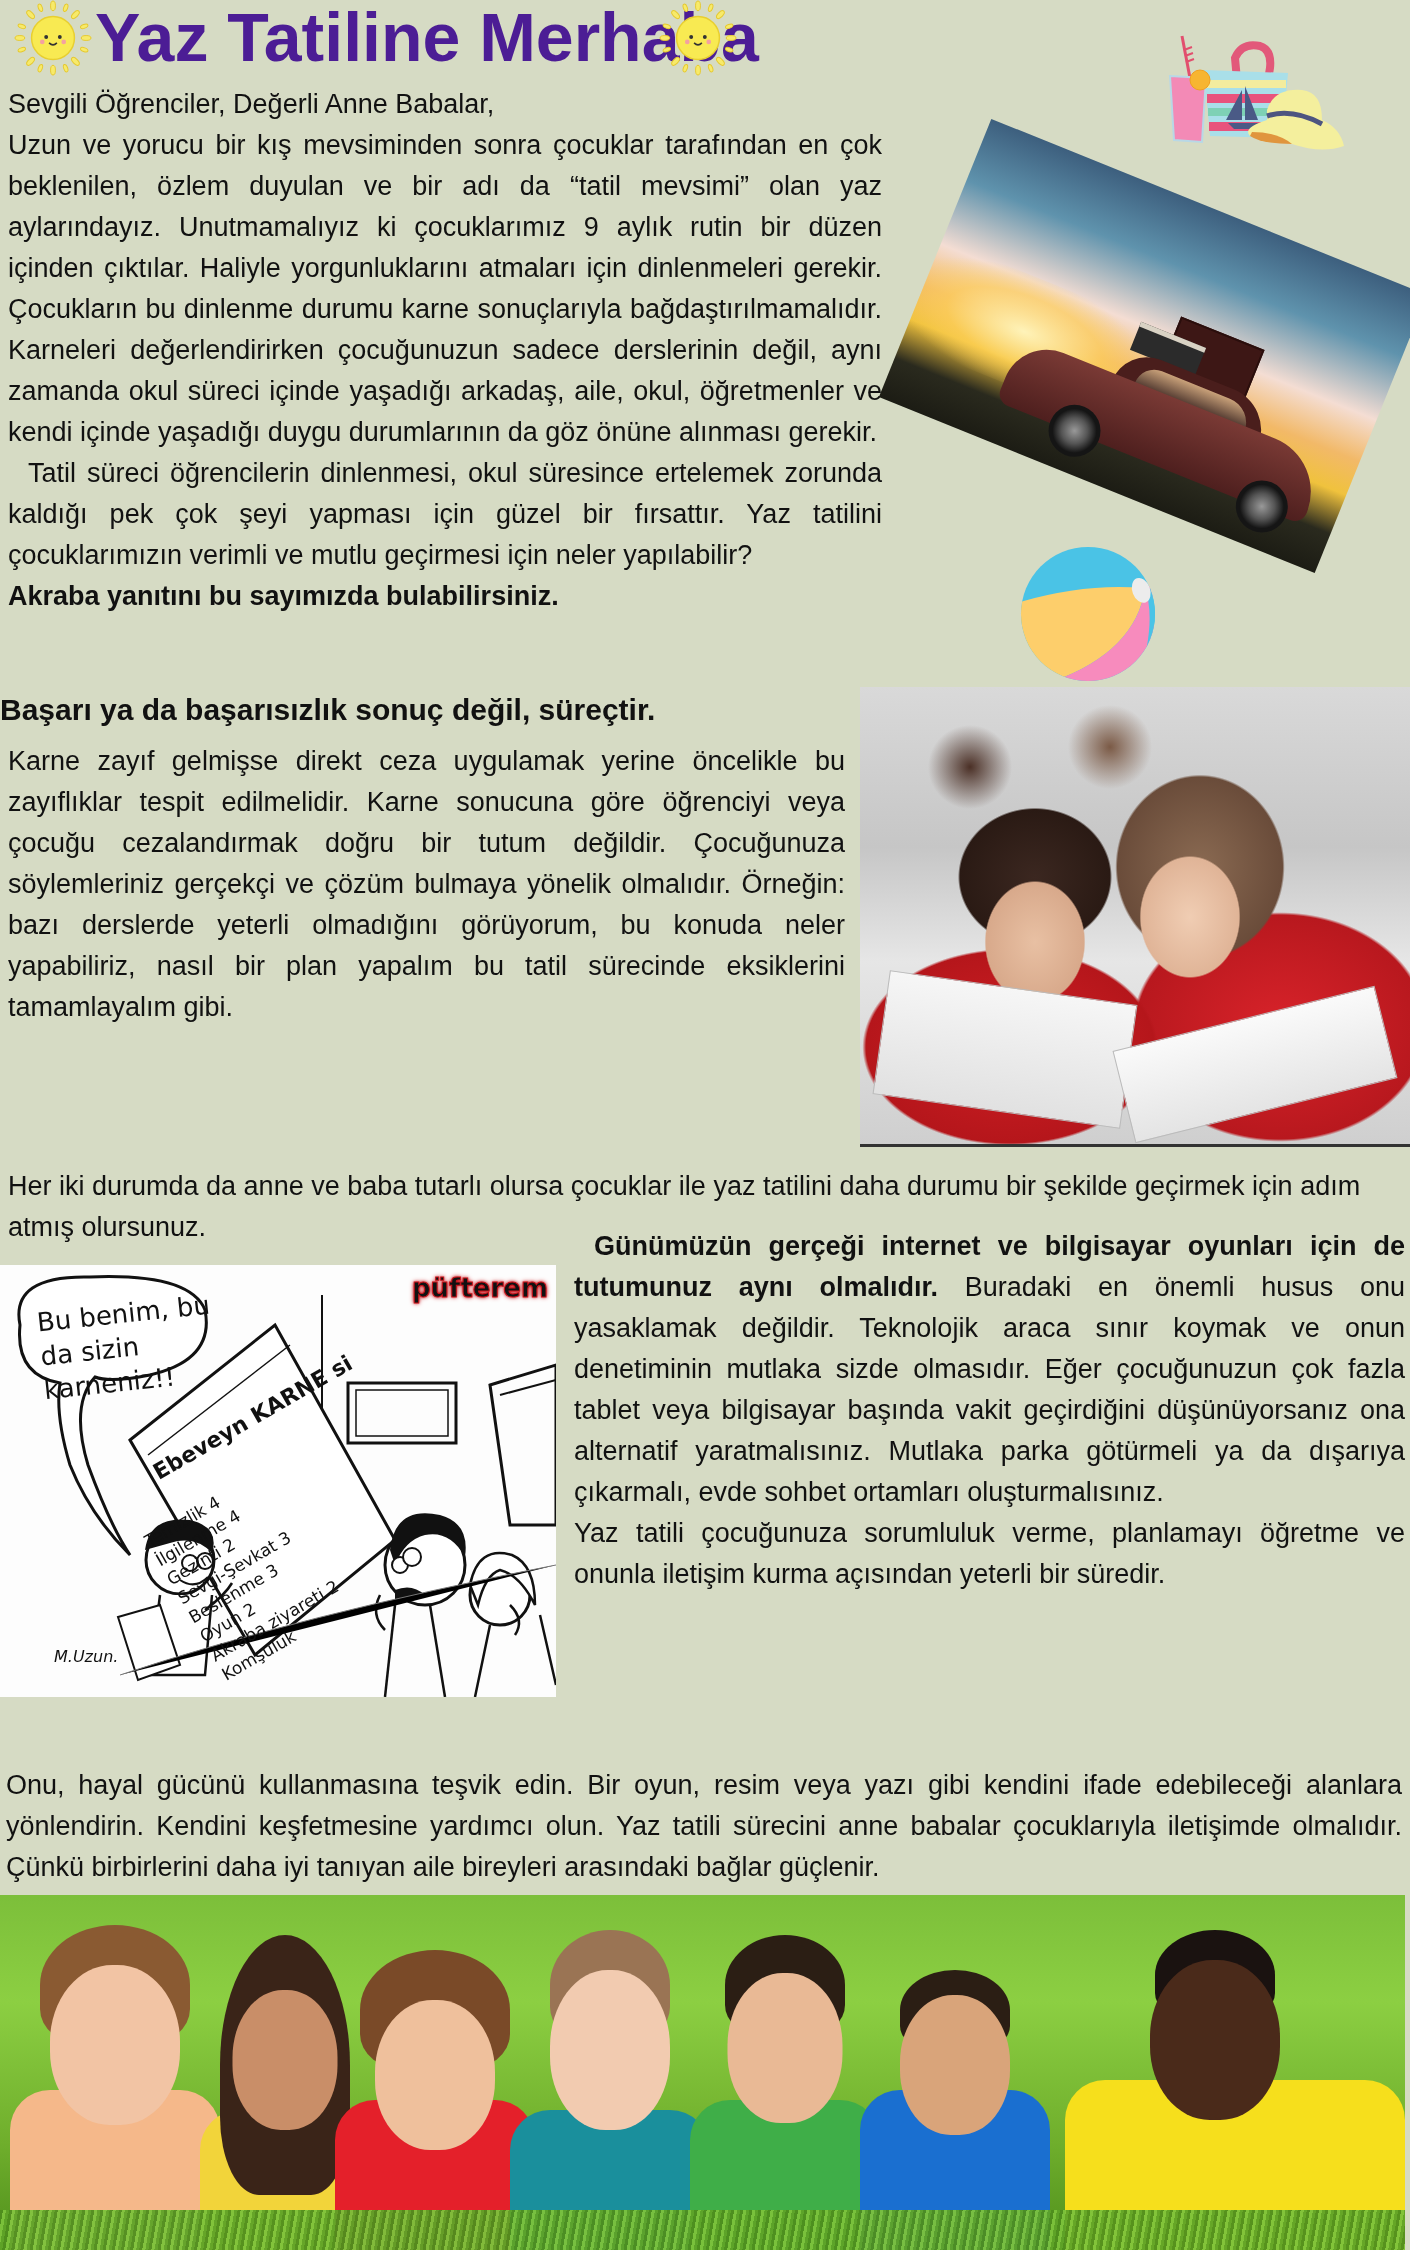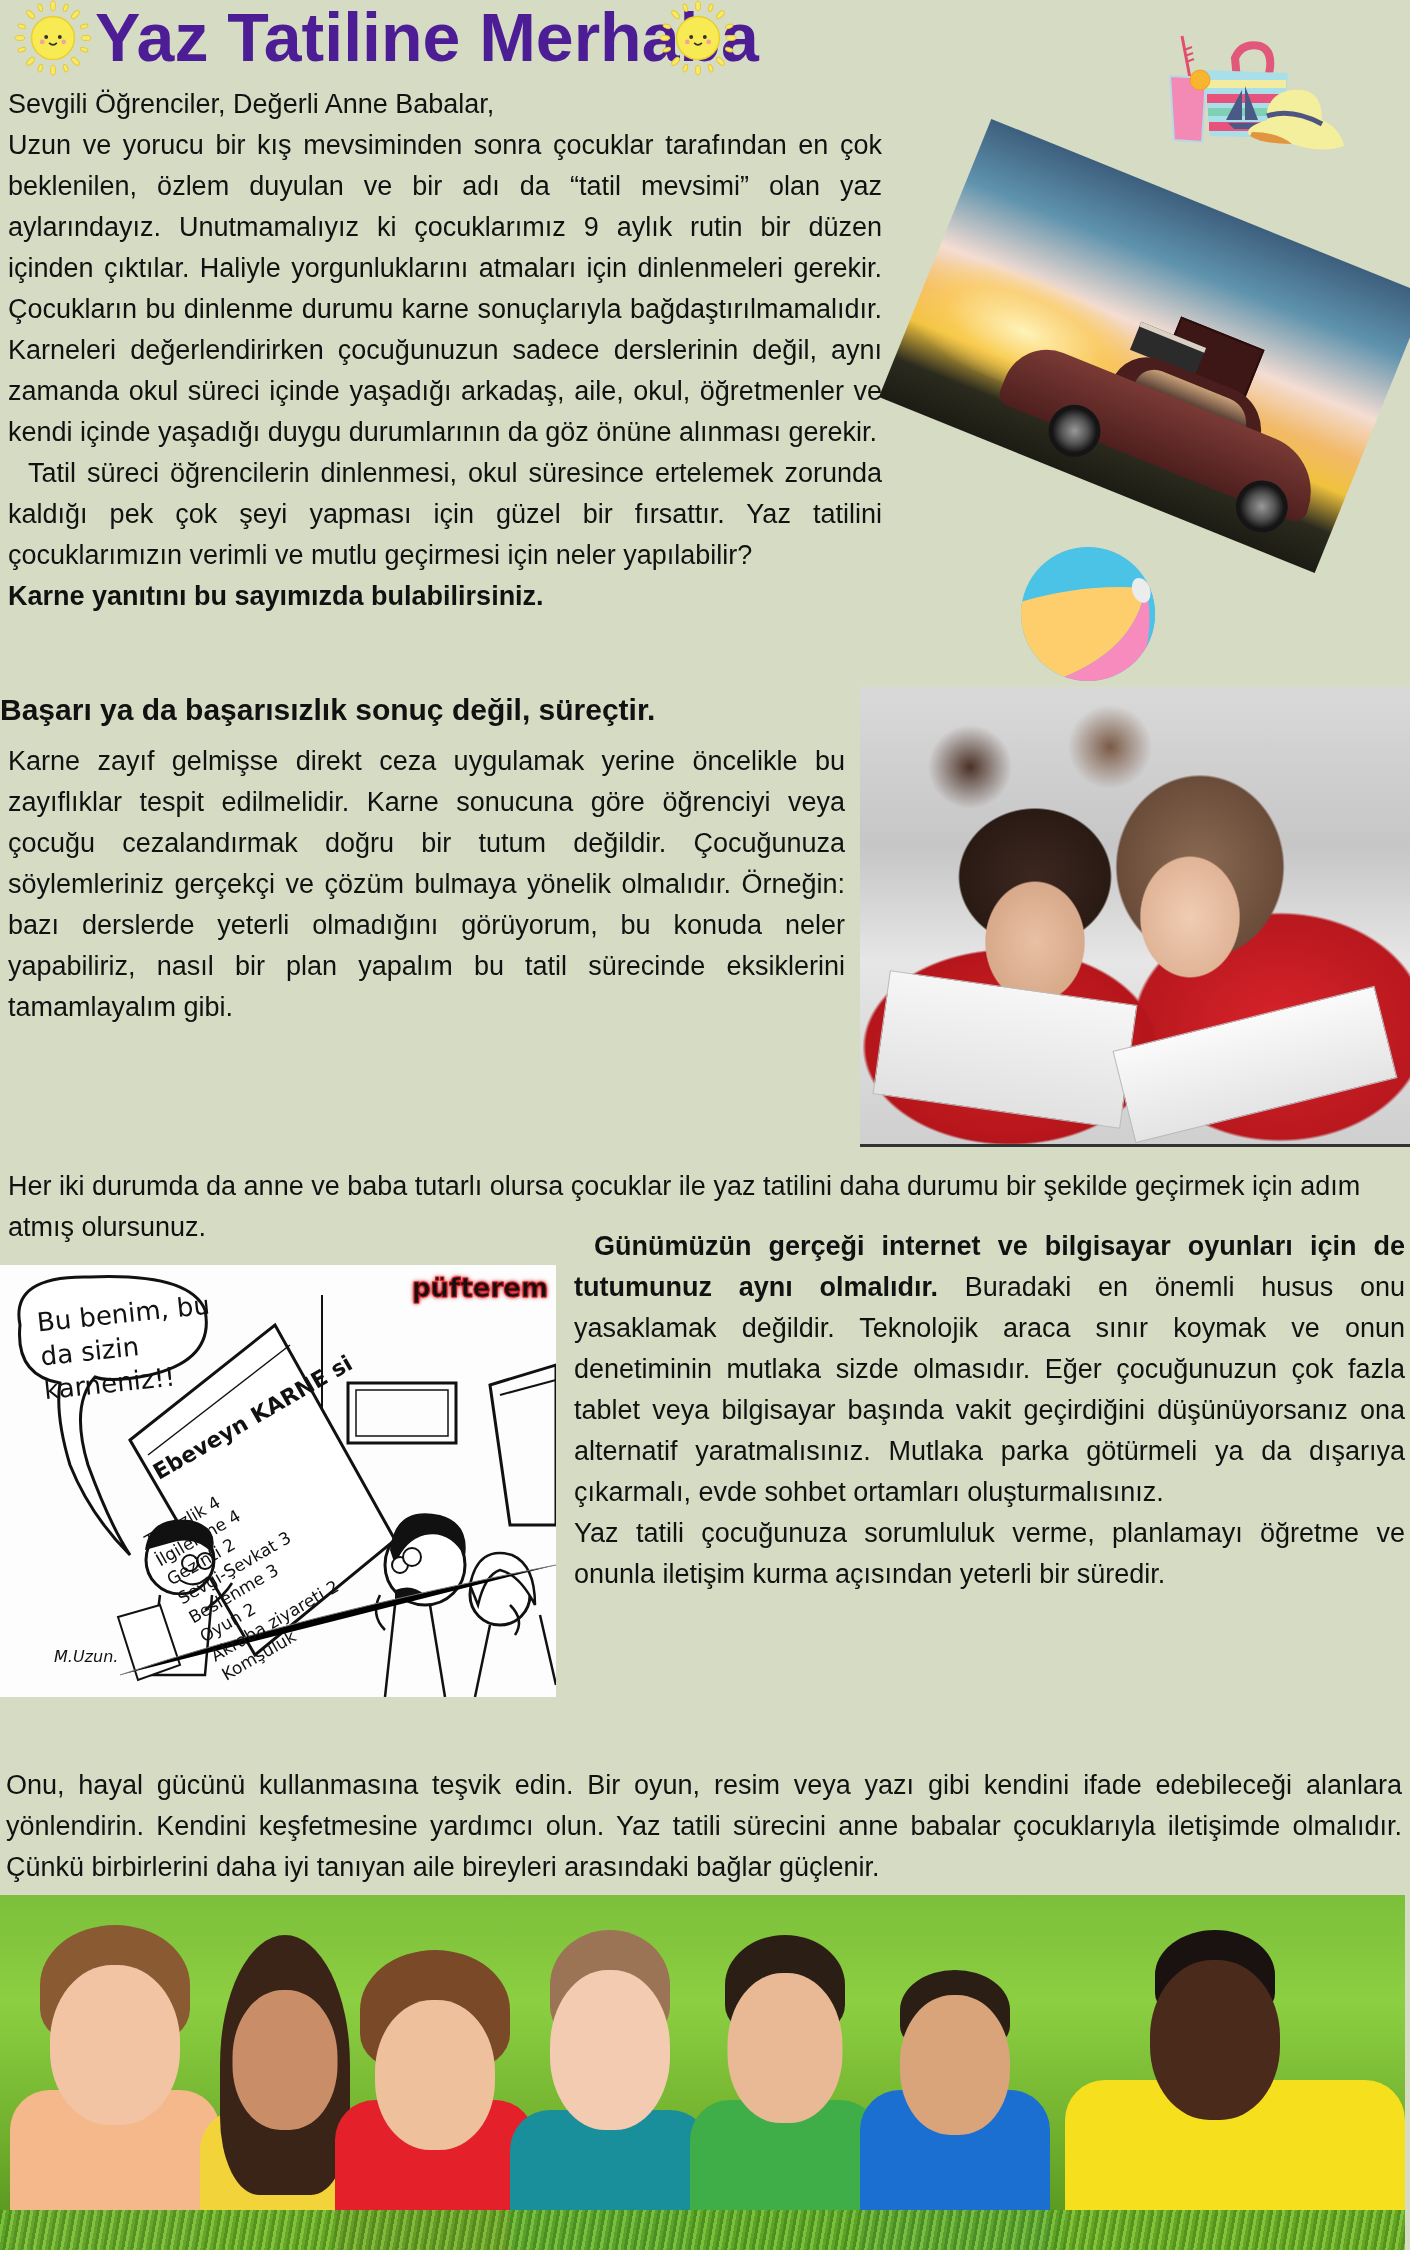--- a/index.html
+++ b/index.html
@@ -273,21 +273,21 @@
       <path d="M128 44 Q140 80 120 140 L140 140 L140 44 Z" fill="#4ac3e6"></path>
     </g>
     <ellipse cx="124" cy="46" rx="9" ry="13" fill="#ececec" transform="rotate(-20 124 46)"></ellipse>
   </svg>
 </div>
 
 <div class="abs para" id="block1">
   <p>Sevgili Öğrenciler, Değerli Anne Babalar,</p>
   <p>Uzun ve yorucu bir kış mevsiminden sonra çocuklar tarafından en çok beklenilen, özlem duyulan ve bir adı da “tatil mevsimi” olan yaz aylarındayız. Unutmamalıyız ki çocuklarımız 9 aylık rutin bir düzen içinden çıktılar. Haliyle yorgunluklarını atmaları için dinlenmeleri gerekir. Çocukların bu dinlenme durumu karne sonuçlarıyla bağdaştırılmamalıdır. Karneleri değerlendirirken çocuğunuzun sadece derslerinin değil, aynı zamanda okul süreci içinde yaşadığı arkadaş, aile, okul, öğretmenler ve kendi içinde yaşadığı duygu durumlarının da göz önüne alınması gerekir.</p>
   <p class="indent">Tatil süreci öğrencilerin dinlenmesi, okul süresince ertelemek zorunda kaldığı pek çok şeyi yapması için güzel bir fırsattır. Yaz tatilini çocuklarımızın verimli ve mutlu geçirmesi için neler yapılabilir?</p>
-  <p class="b">Karne yanıtını bu sayımızda bulabilirsiniz.</p>
+  <p class="b">Akraba yanıtını bu sayımızda bulabilirsiniz.</p>
 </div>
 
 <div class="abs photo" id="classroom-photo">
   <div class="paper1"></div>
   <div class="paper2"></div>
 </div>
 
 <div class="abs heading-lg" style="left:0; top:690px; white-space:nowrap;">Başarı ya da başarısızlık sonuç değil, süreçtir.</div>
 <div class="abs para" id="block2">
   <p>Karne zayıf gelmişse direkt ceza uygulamak yerine öncelikle bu zayıflıklar tespit edilmelidir. Karne sonucuna göre öğrenciyi veya çocuğu cezalandırmak doğru bir tutum değildir. Çocuğunuza söylemleriniz gerçekçi ve çözüm bulmaya yönelik olmalıdır. Örneğin: bazı derslerde yeterli olmadığını görüyorum, bu konuda neler yapabiliriz, nasıl bir plan yapalım bu tatil sürecinde eksiklerini tamamlayalım gibi.</p>

